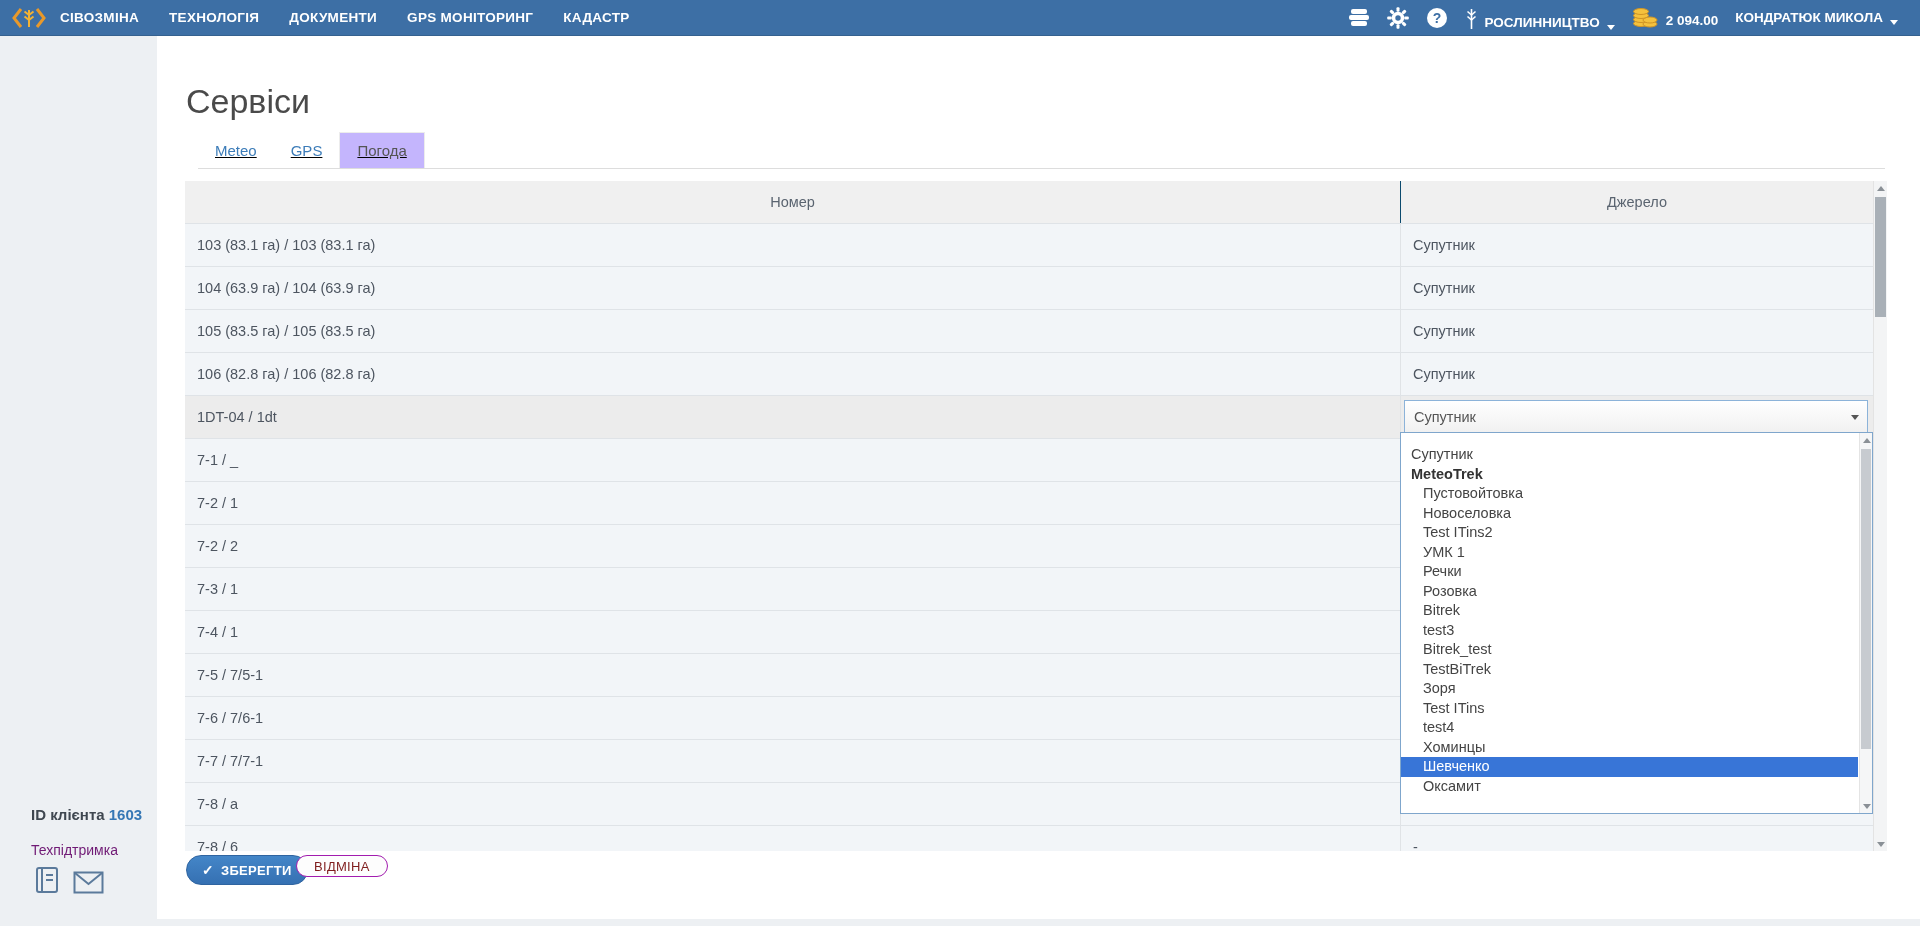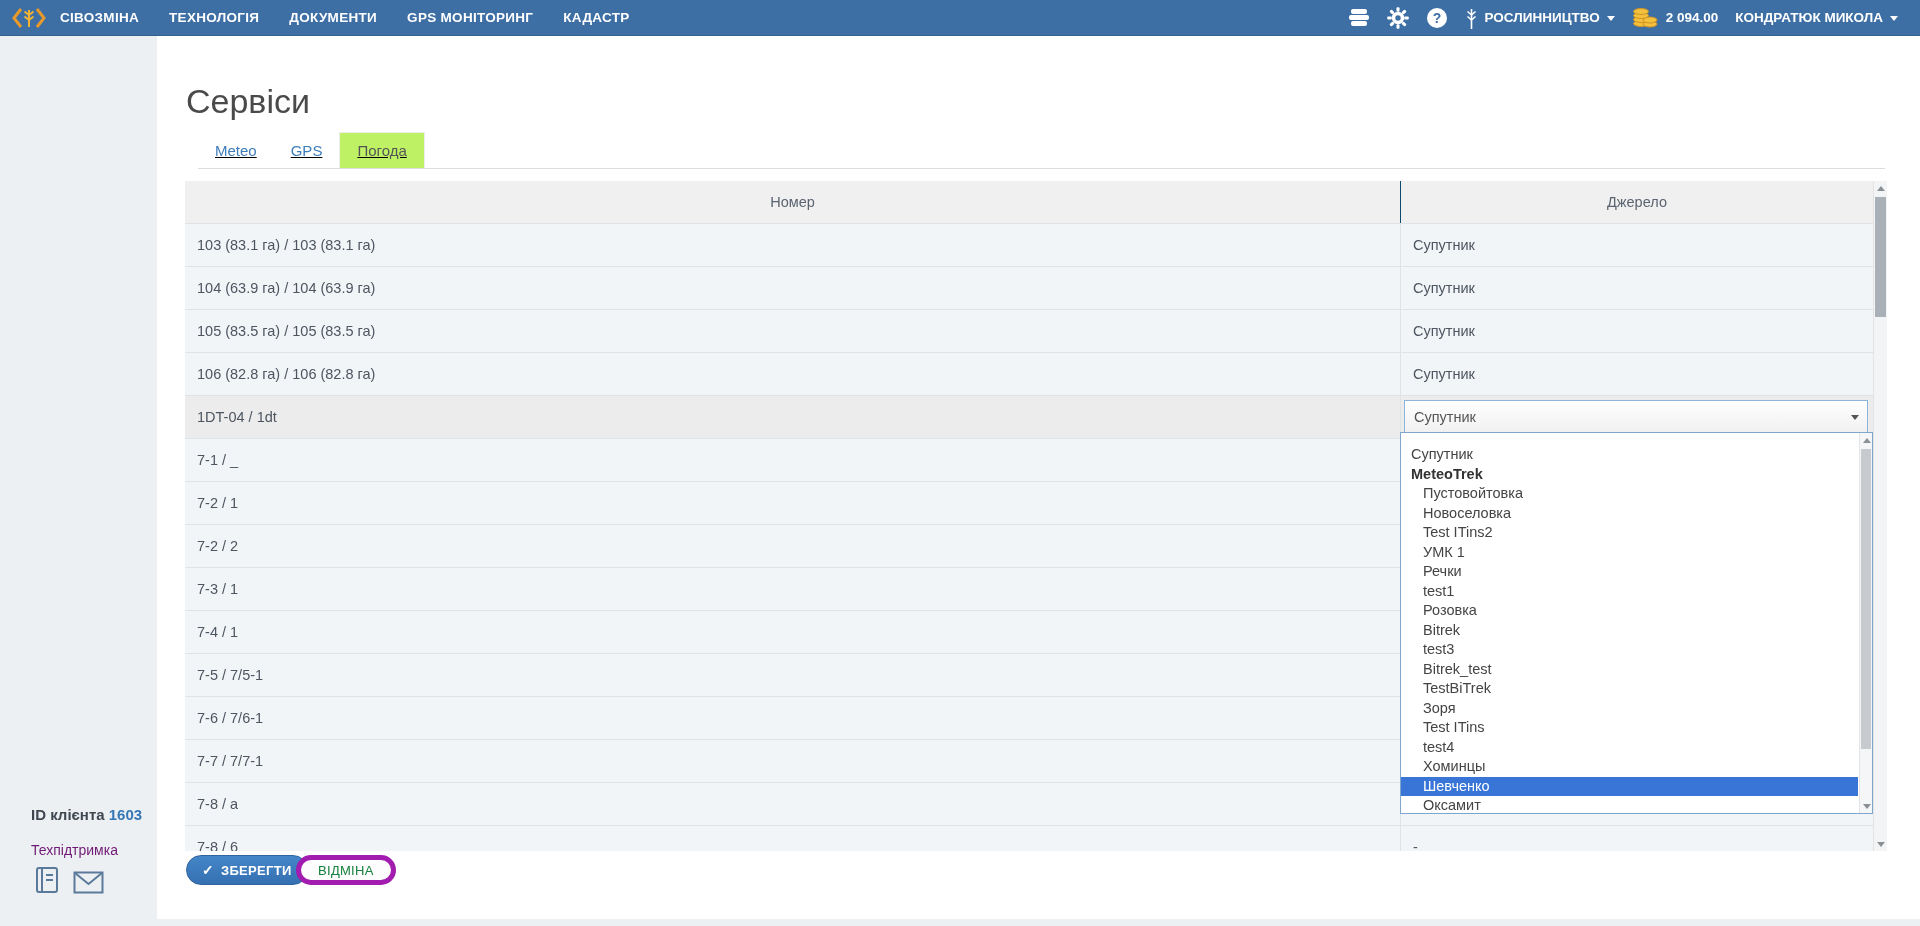--- a/index.html
+++ b/index.html
@@ -8,34 +8,34 @@
 
   
   .topbar { position:absolute; left:0; top:0; width:1920px; height:36px; background:#3d6fa5;
             border-bottom:1px solid #35618f; display:flex; align-items:center; color:#fff; z-index:20; }
   .logo { margin-left:10px; display:flex; align-items:center; cursor:pointer; }
   .menu { display:flex; gap:30px; margin-left:12px; font-size:13.5px; font-weight:700; letter-spacing:.3px; }
   .menu-item { cursor:pointer; white-space:nowrap; }
   .topbar-right { margin-left:auto; display:flex; align-items:center; gap:17px; padding-right:22px;
                   font-size:13.5px; font-weight:700; }
   .icon-btn { display:flex; align-items:center; cursor:pointer; }
-  .module-select, .user-menu, .balance { display:flex; align-items:center; gap:7px; cursor:pointer; white-space:nowrap; }
+  .module-select, .user-menu, .balance { display:flex; align-items:flex-end; gap:7px; cursor:pointer; white-space:nowrap; }
   .caret { width:0; height:0; border-left:4px solid transparent; border-right:4px solid transparent;
            border-top:5px solid #fff; margin-top:2px; }
 
   
   .content { position:absolute; left:157px; top:36px; width:1763px; height:883px; background:#fff; }
 
   .page-title { position:absolute; left:186px; top:82px; font-size:34px; font-weight:400; color:#4a4a4a; z-index:2; }
 
   
   .tabs { position:absolute; left:198px; top:132px; width:1687px; height:37px; display:flex;
           align-items:flex-end; border-bottom:1px solid #ddd; z-index:2;text-decoration:underline; }
   .tab { font-size:15px; color:#3c7cb8; padding:9px 17px; cursor:pointer; }
-  .tab.active { background:#bef264; color:#555; border:1px solid #ececec; border-bottom:none; cursor:default; }
+  .tab.active { background:#c4b5fd; color:#555; border:1px solid #ececec; border-bottom:none; cursor:default; }
 
   
   .table { position:absolute; left:185px; top:181px; width:1688px; height:670px; overflow:hidden;
            font-size:14.5px; color:#4d5560; z-index:2; background:#fdba74; }
   .thead { display:flex; height:42px; background:#f0f0f0; color:#5a6470; }
   .th { display:flex; align-items:center; justify-content:center; }
   .th.number { width:1215px; }
   .th.source { width:473px; border-left:1px solid #0c4a6e; }
   .row { display:flex; height:43px; background:#f2f5f8; border-top:1px solid #dfe3e7; }
   .row.selected { background:#ececec; }
@@ -70,22 +70,22 @@
   .tri-down { width:0; height:0; border-left:4px solid transparent; border-right:4px solid transparent;
             border-top:5px solid #8a9096; }
   .table-scrollbar { position:absolute; left:1873px; top:181px; width:14px; height:670px; background:#f3f4f5;
                      border-left:1px solid #e3e3e3; z-index:6; }
   .ts-thumb { position:absolute; left:1px; right:1px; top:16px; height:120px; background:#a9b0b7; cursor:pointer; }
 
   
   .btn-save { position:absolute; left:186px; top:855px; height:30px; padding:0 15px; border-radius:15px;
         background:linear-gradient(#4486c8,#3570b2); border:1px solid #2f64a0; color:#fff; font-weight:700;
         font-size:13px; display:flex; align-items:center; gap:7px; cursor:pointer; z-index:3; letter-spacing:.3px; }
-  .btn-cancel { position:absolute; left:296px; top:855px; height:30px; padding:0 17px; border-radius:15px;
-        background:#fdfdfd; border:5px solid #a21caf; color:#15803d; font-size:13px; display:flex;
+  .btn-cancel { position:absolute; left:296px; top:855px; height:22px; padding:0 17px; border-radius:15px;
+        background:#fdfdfd; border:1px solid #a21caf; color:#7f1d1d; font-size:13px; display:flex;
         align-items:center; cursor:pointer; z-index:3; letter-spacing:.3px; }
   .check { font-size:14px; font-weight:700; }
 
   
   .client-id { position:absolute; left:31px; top:806px; font-size:15px; color:#3f4750; font-weight:700; }
   .client-id .id-link { color:#3577b5; cursor:pointer;margin-top:14px; }
   .support { position:absolute; left:31px; top:842px; font-size:14px; color:#701a75; }
   .support-icons { position:absolute; left:33px; top:866px; display:flex; gap:13px; align-items:flex-end; }
   .support-icons span { cursor:pointer; display:flex; }
 </style>
@@ -332,21 +332,20 @@
       <div class="option indented">Пустовойтовка</div>
 
       <div class="option indented">Новоселовка</div>
 
       <div class="option indented">Test ITins2</div>
 
       <div class="option indented">УМК 1</div>
 
       <div class="option indented">Речки</div>
 
-      <div class="option indented">test1</div>
 
       <div class="option indented">Розовка</div>
 
       <div class="option indented">Bitrek</div>
 
       <div class="option indented">test3</div>
 
       <div class="option indented">Bitrek_test</div>
 
       <div class="option indented">TestBiTrek</div>

